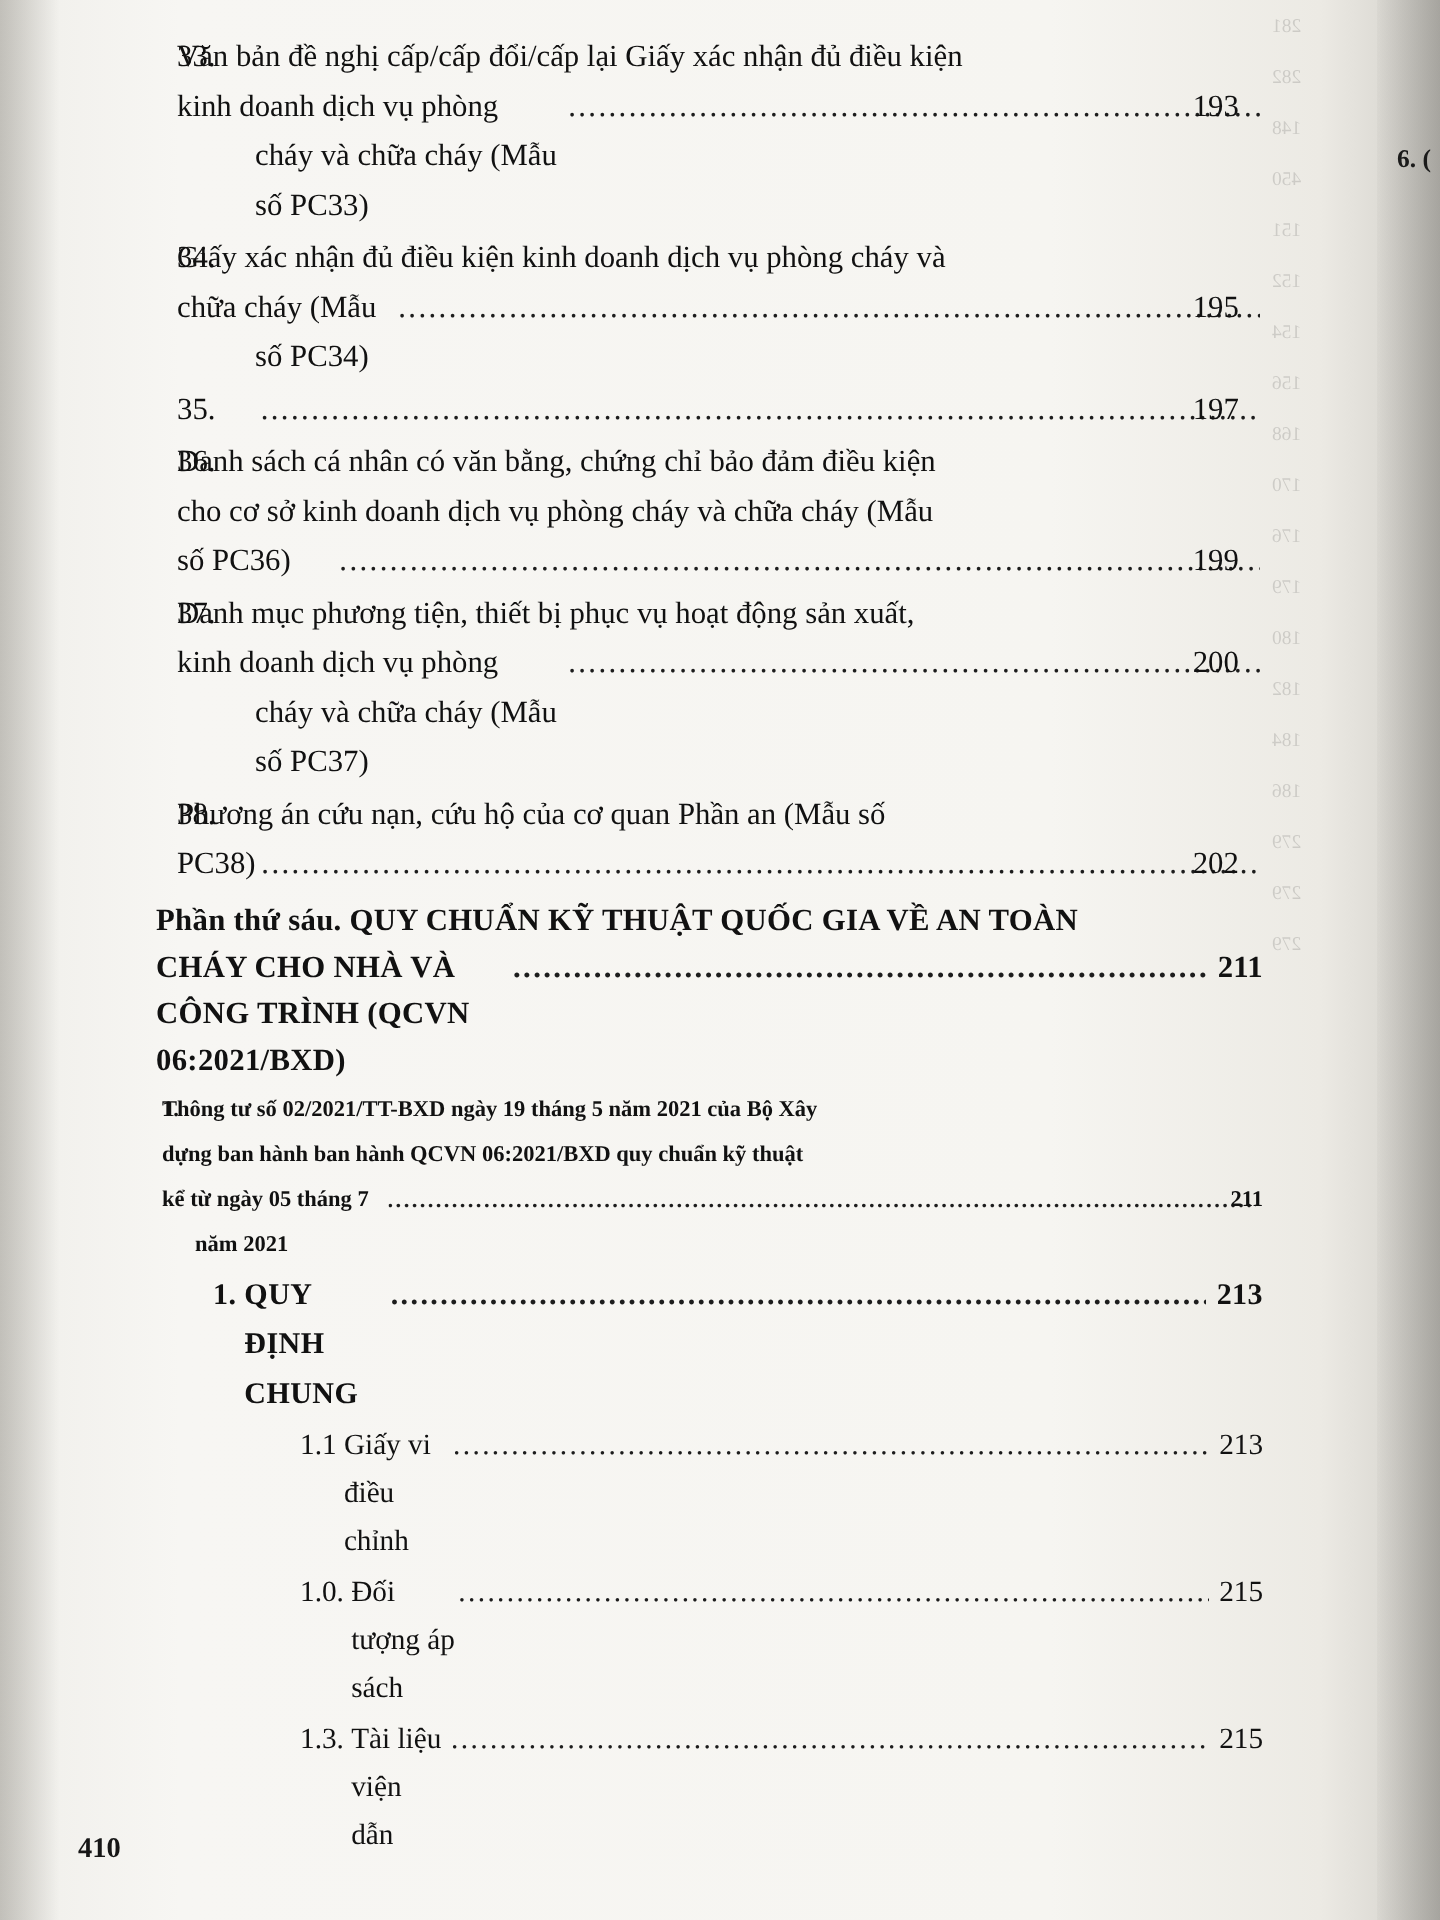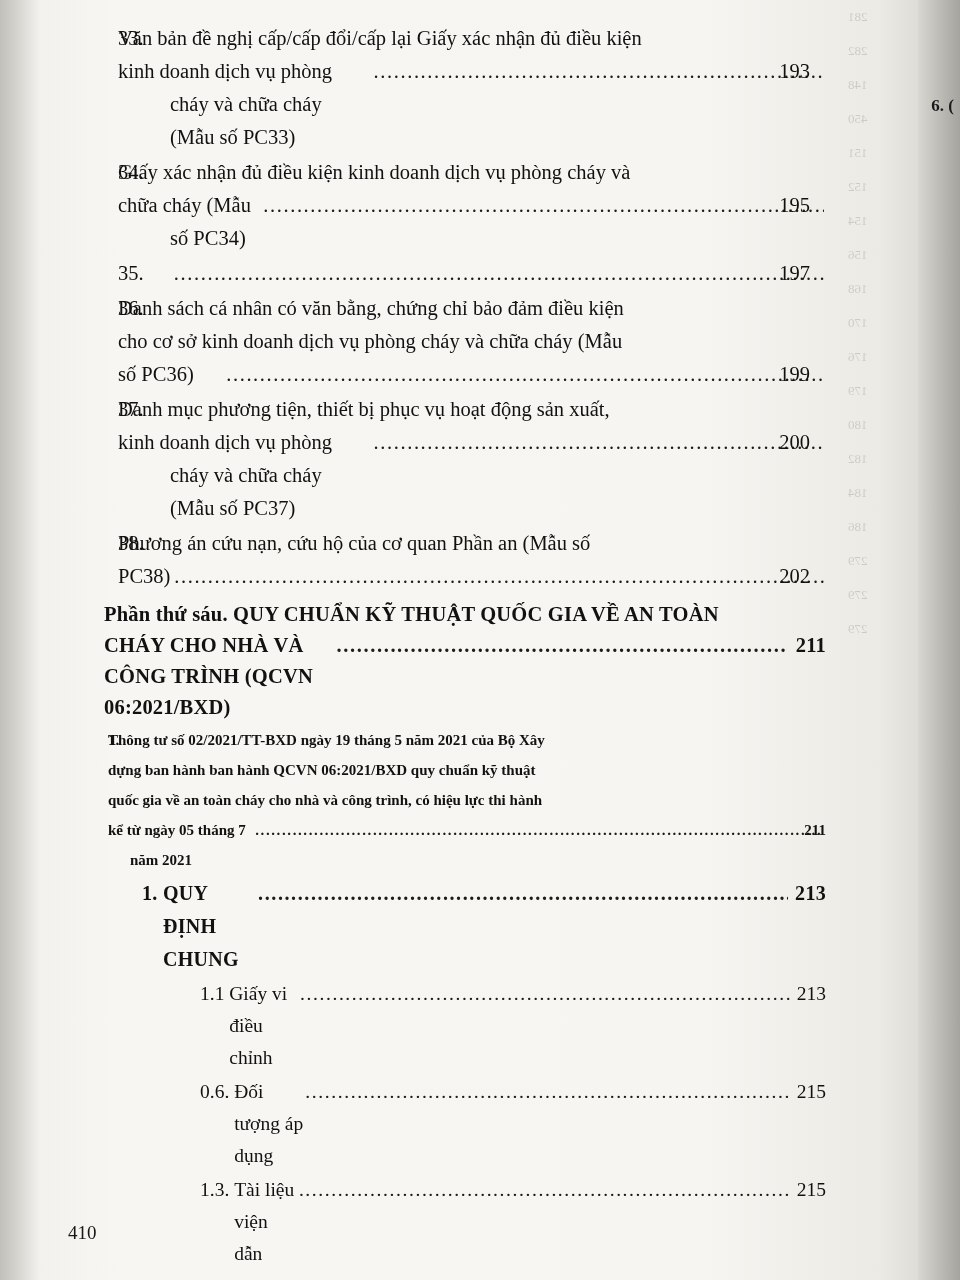--- a/index.html
+++ b/index.html
@@ -77,21 +77,21 @@
     top: 96px;
     font-family: "Liberation Serif", serif;
     font-weight: bold;
     font-size: 17px;
     color: #1b1b1b;
   }
 
   
   .entry {
     display: block;
-    margin: 0 16px 2px 0;
+    margin: 0 0 2px 0;
     color: #111;
   }
   .line {
     display: flex;
     align-items: baseline;
     width: 100%;
   }
   .num {
     flex: 0 0 auto;
     white-space: pre;
@@ -149,25 +149,26 @@
     letter-spacing: 0.3px;
   }
   .lvl-h2 {
     font-size: 19.5px;
     line-height: 32px;
     padding-left: 148px;
   }
 
   #folio {
     position: absolute;
-    left: 68px;
+    left: 52px;
     bottom: 36px;
     font-size: 19px;
     color: #161616;
     font-family: "Liberation Serif", serif;
+    font-weight: bold;
   }
 </style>
 </head>
 <body>
 
 <div id="page">
 
   <div id="left-shadow"></div>
   <div id="spine"></div>
   <div id="bleed">
@@ -268,21 +269,20 @@
           <span class="dots">...............................................................................................................................................................</span>
           <span class="pg"> 211</span>
         </div>
       </div>
       <div class="entry lvl-circ">
         <div class="line">
           <span class="num">1. </span>
           <span class="txt">Thông tư số 02/2021/TT-BXD ngày 19 tháng 5 năm 2021 của Bộ Xây</span>
         </div>
         <div class="cont">dựng ban hành ban hành QCVN 06:2021/BXD quy chuẩn kỹ thuật</div>
-        <div class="cont">quốc gia về an toàn cháy cho nhà và công trình, có hiệu lực thi hành</div>
         <div class="line">
           <span class="txt">kể từ ngày 05 tháng 7 năm 2021</span>
           <span class="dots">...............................................................................................................................................................</span>
           <span class="pg"> 211</span>
         </div>
       </div>
       <div class="entry lvl-h1">
         <div class="line">
           <span class="num">1. </span>
           <span class="txt">QUY ĐỊNH CHUNG</span>
@@ -293,22 +293,22 @@
       <div class="entry lvl-h2">
         <div class="line">
           <span class="num">1.1 </span>
           <span class="txt">Giấy vi điều chỉnh</span>
           <span class="dots">...............................................................................................................................................................</span>
           <span class="pg"> 213</span>
         </div>
       </div>
       <div class="entry lvl-h2">
         <div class="line">
-          <span class="num">0.6. </span>
-          <span class="txt">Đối tượng áp dụng</span>
+          <span class="num">1.0. </span>
+          <span class="txt">Đối tượng áp sách</span>
           <span class="dots">...............................................................................................................................................................</span>
           <span class="pg"> 215</span>
         </div>
       </div>
       <div class="entry lvl-h2">
         <div class="line">
           <span class="num">1.3. </span>
           <span class="txt">Tài liệu viện dẫn</span>
           <span class="dots">...............................................................................................................................................................</span>
           <span class="pg"> 215</span>

